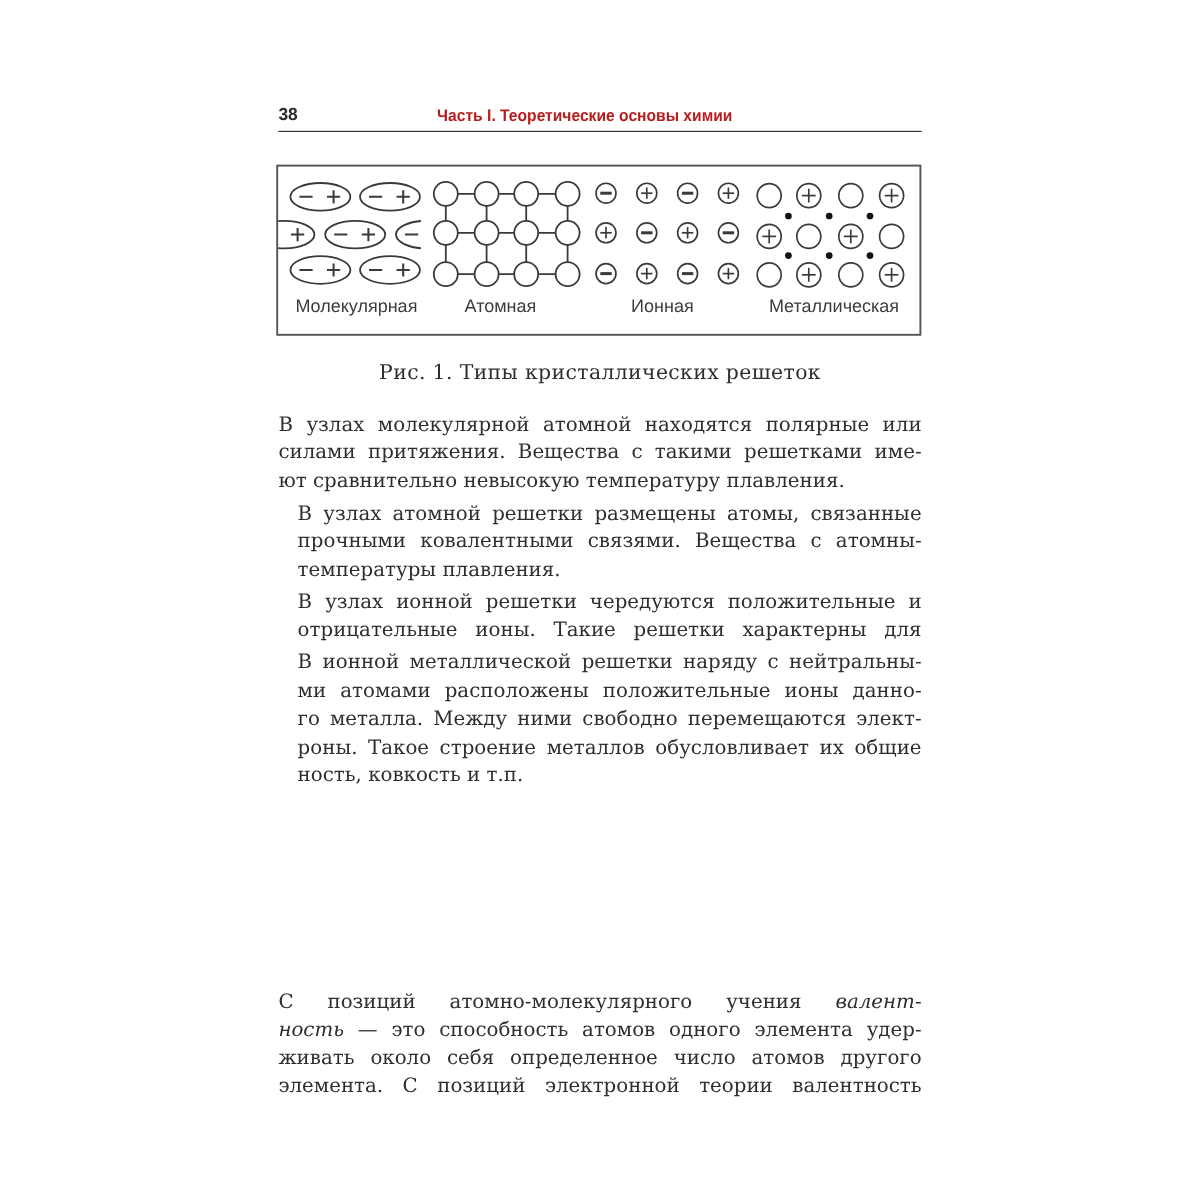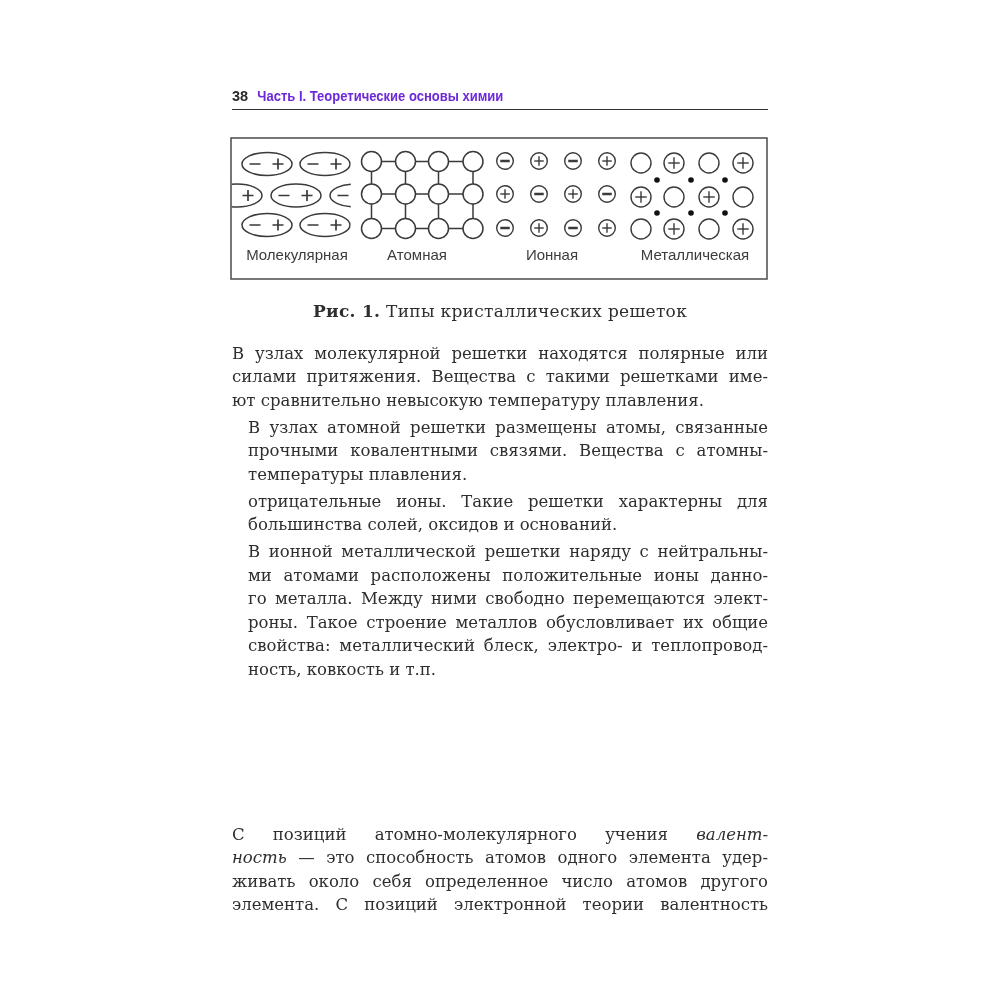--- a/index.html
+++ b/index.html
@@ -6,37 +6,37 @@
   .page {
     position: relative; width: 975px; height: 1000px; overflow: hidden;
     background: #ffffff; color: #2e2e2e; padding-left: 12px;
   }
   
   .hdr-num {
     position: absolute; left: 232px; top: 88px;
     font: bold 14.5px/17px "Liberation Sans", sans-serif; color: #2a2a2a;
   }
   .hdr-title-box {
-    position: absolute; left: 248px; top: 88px; width: 538px; 
-    font: bold 14px/17px "Liberation Sans", sans-serif; color: #6d28d9;
+    position: absolute; left: 218px; top: 88px; width: 538px; text-align: center;
+    font: bold 14px/17px "Liberation Sans", sans-serif; color: #b91c1c;
   }
   .hdr-title { display: inline-block; transform: scaleX(0.93); transform-origin: center; white-space: nowrap; }
   .hdr-rule {
     position: absolute; left: 232px; top: 109px; width: 536px; height: 0;
     border-top: 1.6px solid #333;
   }
   
   .fig { margin: 0; }
   .fig-svg { position: absolute; left: 0; top: 0; }
   .fig-label { font: 15px "Liberation Sans", sans-serif; fill: #3c3c3c; }
   .caption {
     position: absolute; left: 232px; top: 301px; width: 536px; text-align: center;
     font: 17px/20px "DejaVu Serif", serif; color: #2e2e2e; letter-spacing: 0.3px; white-space: nowrap;
   }
-  .caption b { font-weight: bold; text-align: right; }
+  .caption b { font-weight: normal; text-align: right; }
   
   .body, .sec-body {
     position: absolute; left: 232px; width: 536px;
     font: 16.5px/23.5px "DejaVu Serif", serif; color: #2e2e2e;
   }
   .body { top: 341.5px; }
   .sec-body { top: 822.5px; }
   .para { margin: 0; }
   .para + .para { margin-top: 3.5px; margin-left: 16px; }
   .ln { display: block; text-align: justify; text-align-last: justify; }
@@ -322,39 +322,38 @@
       <text class="fig-label" x="297" y="260" text-anchor="middle">Молекулярная</text>
       <text class="fig-label" x="417" y="260" text-anchor="middle">Атомная</text>
       <text class="fig-label" x="552" y="260" text-anchor="middle">Ионная</text>
       <text class="fig-label" x="695" y="260" text-anchor="middle">Металлическая</text>
     </svg>
     <figcaption class="caption"><b>Рис. 1.</b> <span>Типы кристаллических решеток</span></figcaption>
   </figure>
 
   <section class="body">
     <p class="para">
-      <span class="ln">В узлах молекулярной решетки находятся полярные или</span>
+      <span class="ln">В узлах молекулярной атомной находятся полярные или</span>
       <span class="ln">силами притяжения. Вещества с такими решетками име-</span>
       <span class="ln last">ют сравнительно невысокую температуру плавления.</span>
     </p>
     <p class="para">
       <span class="ln">В узлах атомной решетки размещены атомы, связанные</span>
       <span class="ln">прочными ковалентными связями. Вещества с атомны-</span>
       <span class="ln last">температуры плавления.</span>
     </p>
     <p class="para">
+      <span class="ln">В узлах ионной решетки чередуются положительные и</span>
       <span class="ln">отрицательные ионы. Такие решетки характерны для</span>
-      <span class="ln last">большинства солей, оксидов и оснований.</span>
     </p>
     <p class="para">
       <span class="ln">В ионной металлической решетки наряду с нейтральны-</span>
       <span class="ln">ми атомами расположены положительные ионы данно-</span>
       <span class="ln">го металла. Между ними свободно перемещаются элект-</span>
       <span class="ln">роны. Такое строение металлов обусловливает их общие</span>
-      <span class="ln">свойства: металлический блеск, электро- и теплопровод-</span>
       <span class="ln last">ность, ковкость и т.п.</span>
     </p>
   </section>
 
   <section class="sec-body">
     <p class="para">
       <span class="ln"><span>С позиций атомно-молекулярного учения </span><i>валент-</i></span>
       <span class="ln"><i>ность</i><span> — это способность атомов одного элемента удер-</span></span>
       <span class="ln"><span>живать около себя определенное число атомов другого</span></span>
       <span class="ln"><span>элемента. С позиций электронной теории валентность</span></span>

